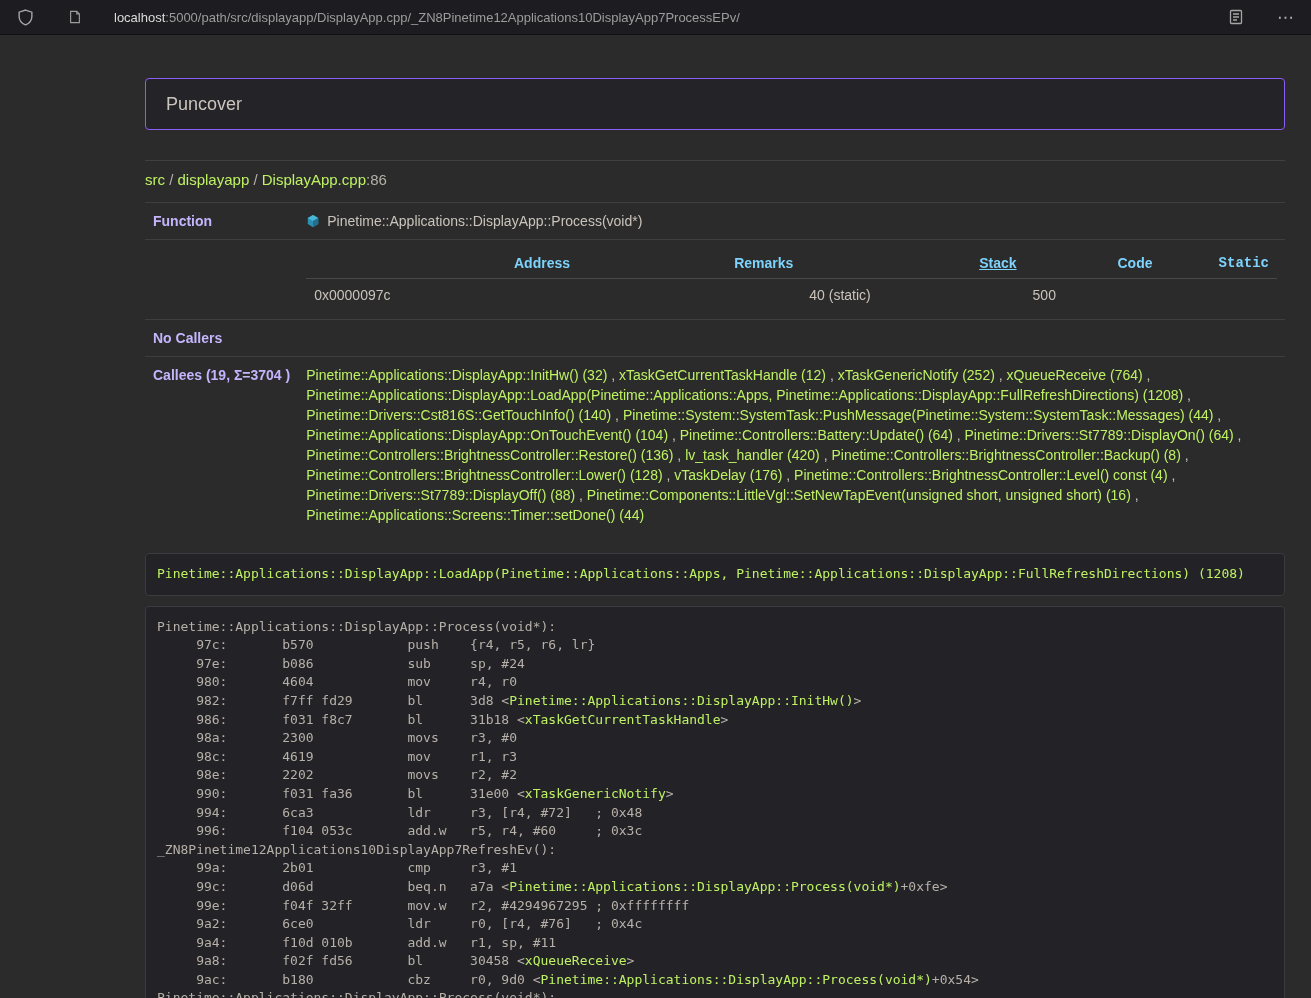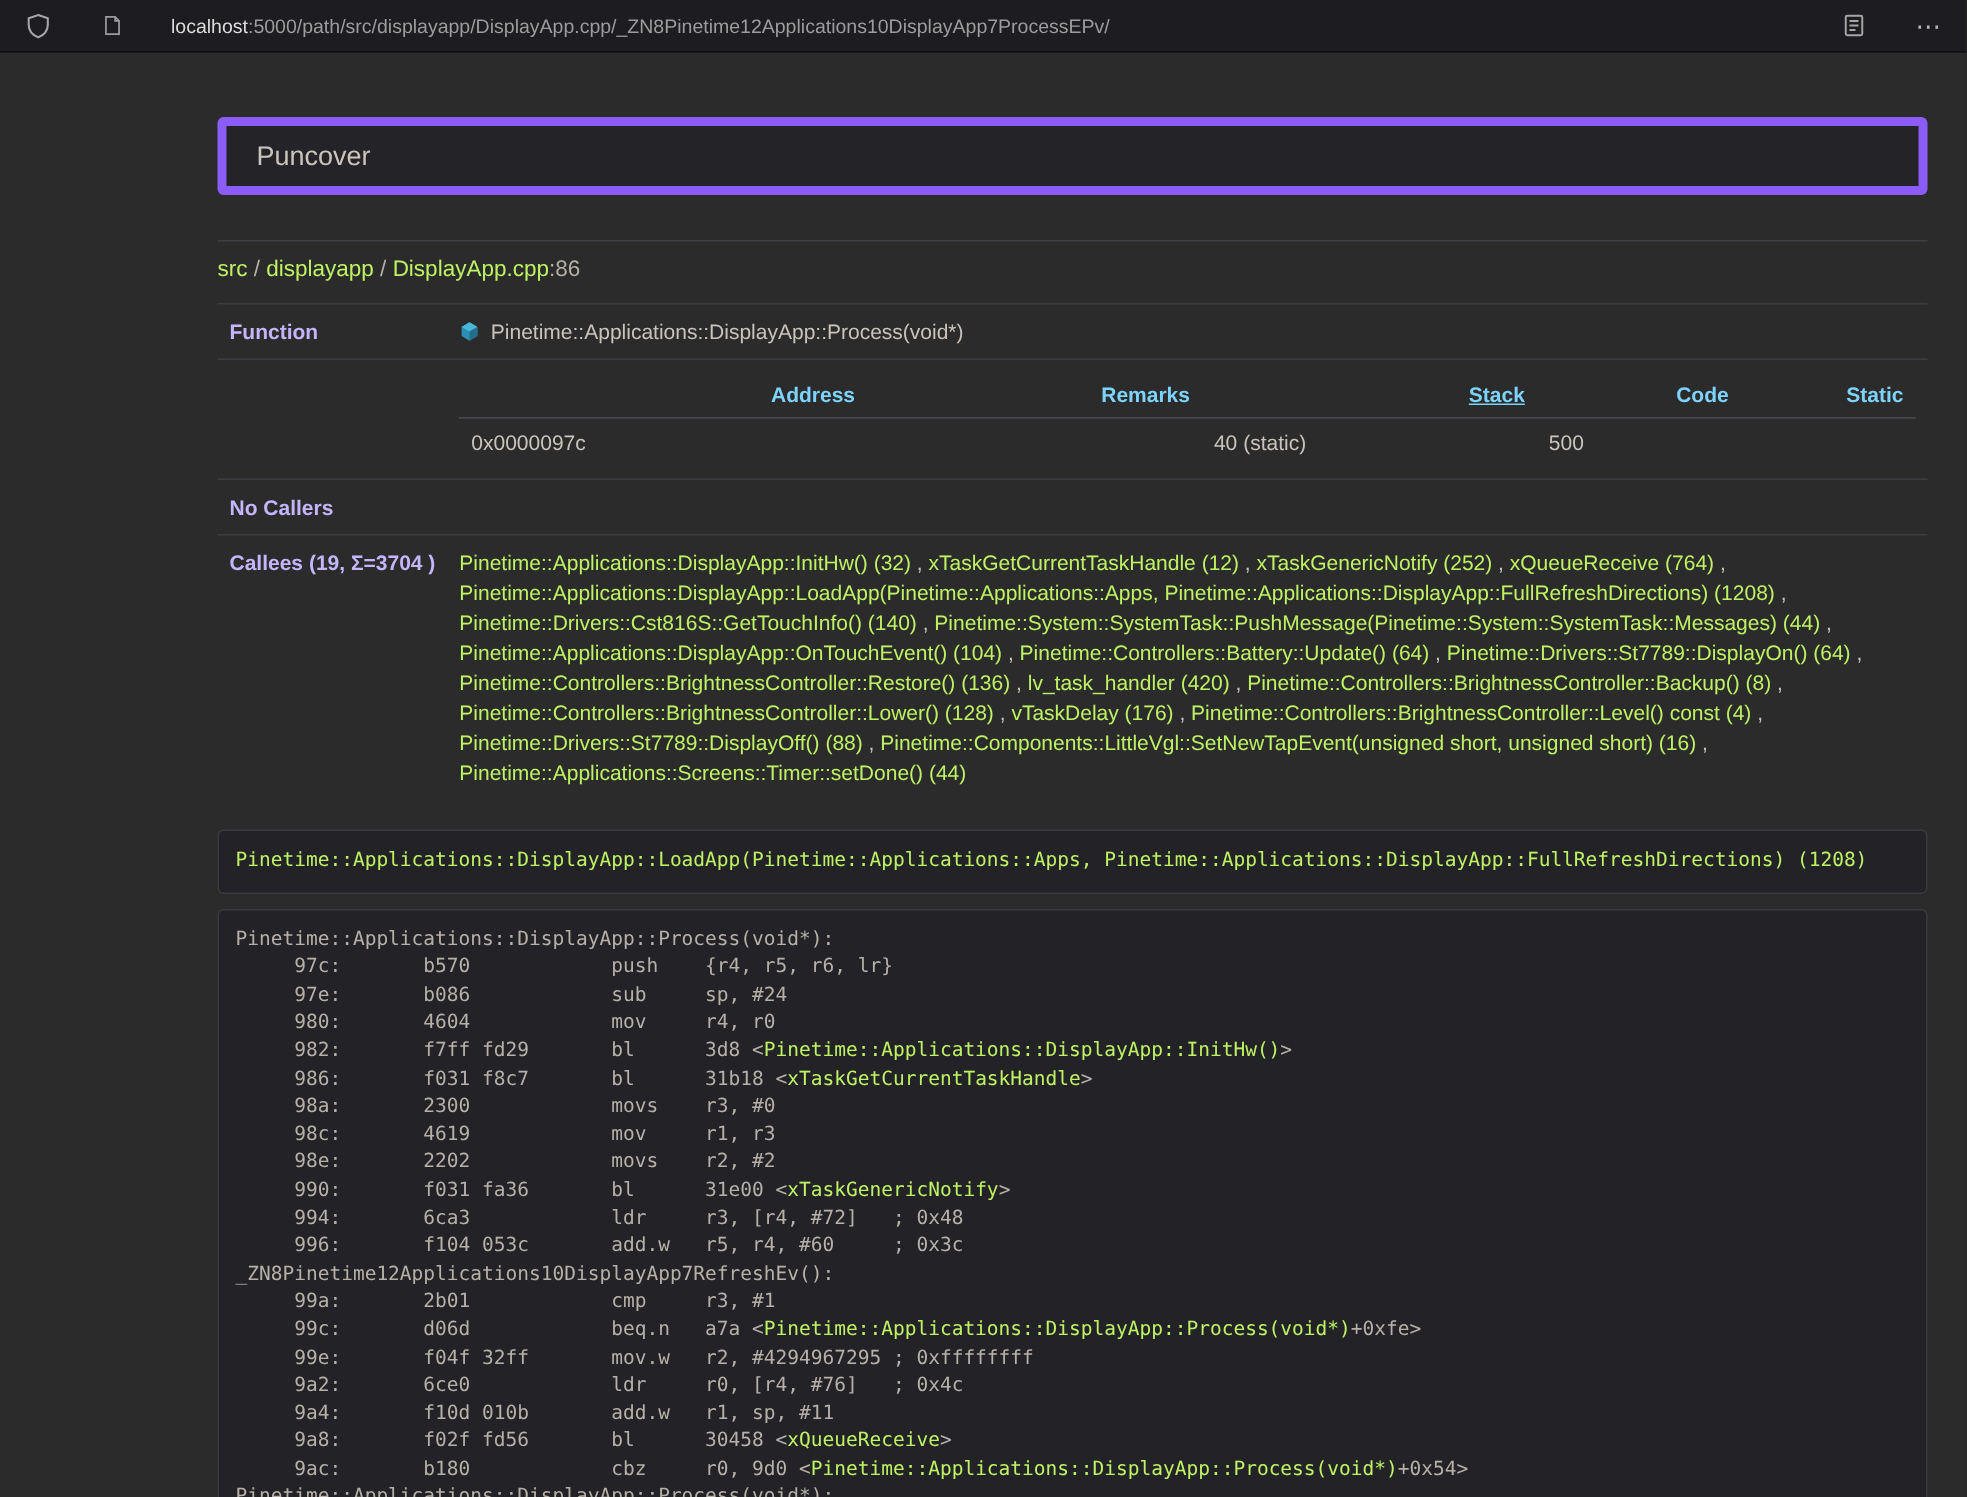--- a/index.html
+++ b/index.html
@@ -20,21 +20,21 @@
   .icon-btn { width: 22px; height: 22px; display: flex; align-items: center; justify-content: center; cursor: pointer; }
   .url { font-size: 13px; color: #9c9c9c; white-space: nowrap; cursor: text; }
   .url .host { color: #dcdcdc; }
   .dots { font-size: 17px; color: #b4b4b4; line-height: 1; letter-spacing: 1px; }
 
   
   .container { width: 1140px; margin-left: 145px; }
 
   .navbar {
     margin-top: 43px; height: 52px;
-    background: #242428; border: 6px solid #8b5cf6; border-radius: 4px;
+    background: #242428; border: 1px solid #8b5cf6; border-radius: 4px;
     display: flex; align-items: center;
   }
   .brand { font-size: 18px; color: #cac4bc; padding: 0 20px; text-decoration: none; }
 
   hr { border: 0; border-top: 1px solid #3f3f44; margin: 30px 0 10px; }
 
   .crumbs { font-size: 15px; margin: 8px 0 14px; color: #b5afa7; }
   .crumbs .sep, .crumbs .suffix { white-space: pre; color: #b5afa7; }
 
   a.lnk { color: #bef264; text-decoration: none; cursor: pointer; }
@@ -54,21 +54,21 @@
 
   
   table.detail { width: 100%; border-collapse: collapse; }
   table.detail th {
     font-weight: bold; text-align: right; padding: 5px 8px;
     border-bottom: 1px solid #47474c; color: #7dd3fc; line-height: 20px;
   }
   table.detail td { padding: 6px 8px; line-height: 20px; }
   table.detail .c1 { width: 28%; } table.detail .c2 { width: 23%; }
   table.detail .c3 { width: 23%; text-decoration: underline; } table.detail .c4 { width: 14%; }
-  table.detail .c5 { width: 12%; }
+  table.detail .c5 { width: 12%; font-family: Liberation Mono, monospace; }
 
   .callees { line-height: 20px; }
 
   
   pre {
     background: #232327; border: 1px solid #3a3a3f; border-radius: 4px;
     padding: 11px; margin: 0 0 10px;
     font-family: "DejaVu Sans Mono", monospace;
     font-size: 13px; line-height: 18.6px; color: #b6b0a8;
     white-space: pre; overflow: hidden;

